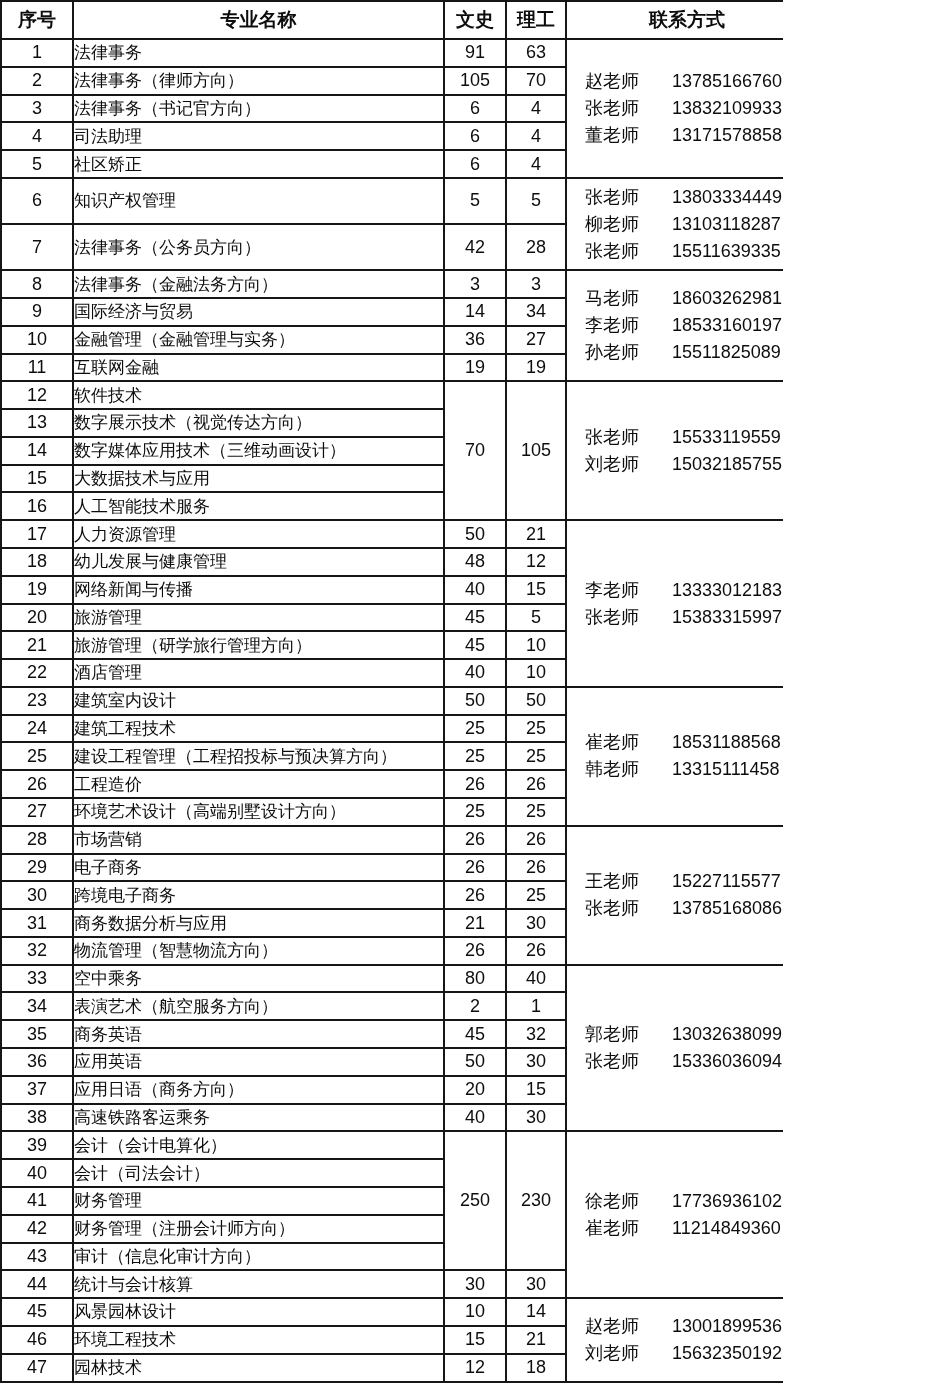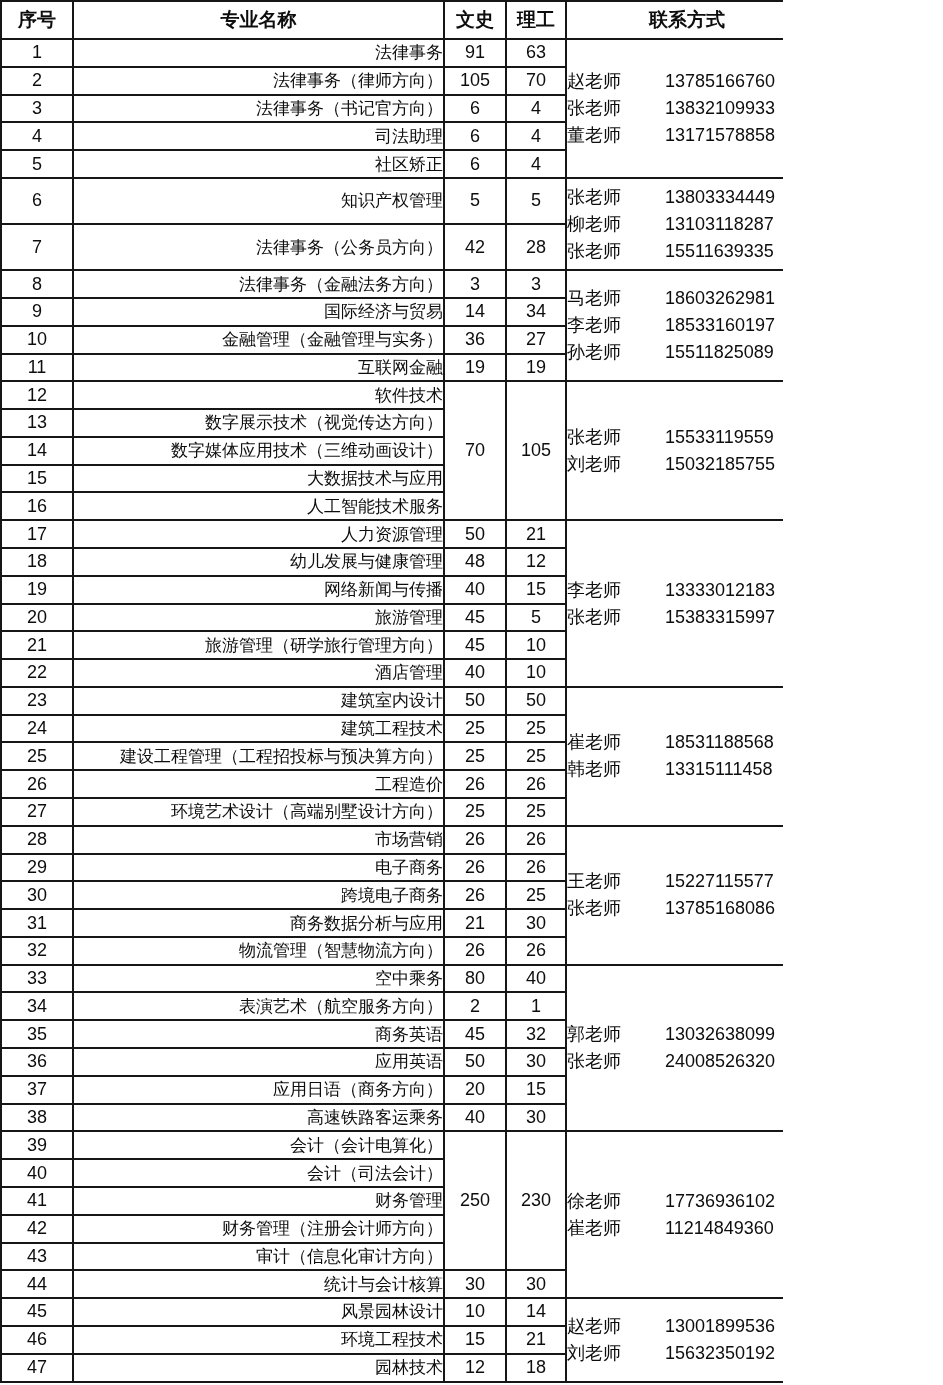--- a/index.html
+++ b/index.html
@@ -34,31 +34,32 @@
     font-weight: bold;
     text-align: center;
     background: #ffffff;
   }
   tbody td { font-size: 17px; }
   .c-num {
     text-align: center;
     font-size: 18px;
   }
   .c-major {
-    text-align: right;
+    text-align: left;
     padding-left: 6px;
     white-space: nowrap;
   }
   .c-contact {
     font-size: 18px;
   }
   .tline {
     display: flex;
     align-items: center;
-    gap: 19px;
+    gap: 8px;
+    padding-left: 18px;
     line-height: 27px;
     white-space: nowrap;
     text-align: center;
   }
   .tname { flex: 0 0 auto; }
   .tphone { flex: 0 0 auto; margin-left: 25px; }
   .c-remark {
     text-align: center;
     font-size: 17px;
   }
@@ -393,21 +394,21 @@
           <td class="c-major">空中乘务</td>
           <td class="c-num">80</td>
           <td class="c-num">40</td>
           <td class="c-contact" rowspan="6">
             <div class="tline">
               <span class="tname">郭老师</span>
               <span class="tphone">13032638099</span>
             </div>
             <div class="tline">
               <span class="tname">张老师</span>
-              <span class="tphone">24008526320</span>
+              <span class="tphone">15336036094</span>
             </div>
           </td>
           <td class="c-remark"><span>商务方向</span></td>
         </tr>
         <tr>
           <td class="c-num">34</td>
           <td class="c-major">表演艺术（航空服务方向）</td>
           <td class="c-num">2</td>
           <td class="c-num">1</td>
           <td class="c-remark"></td>

